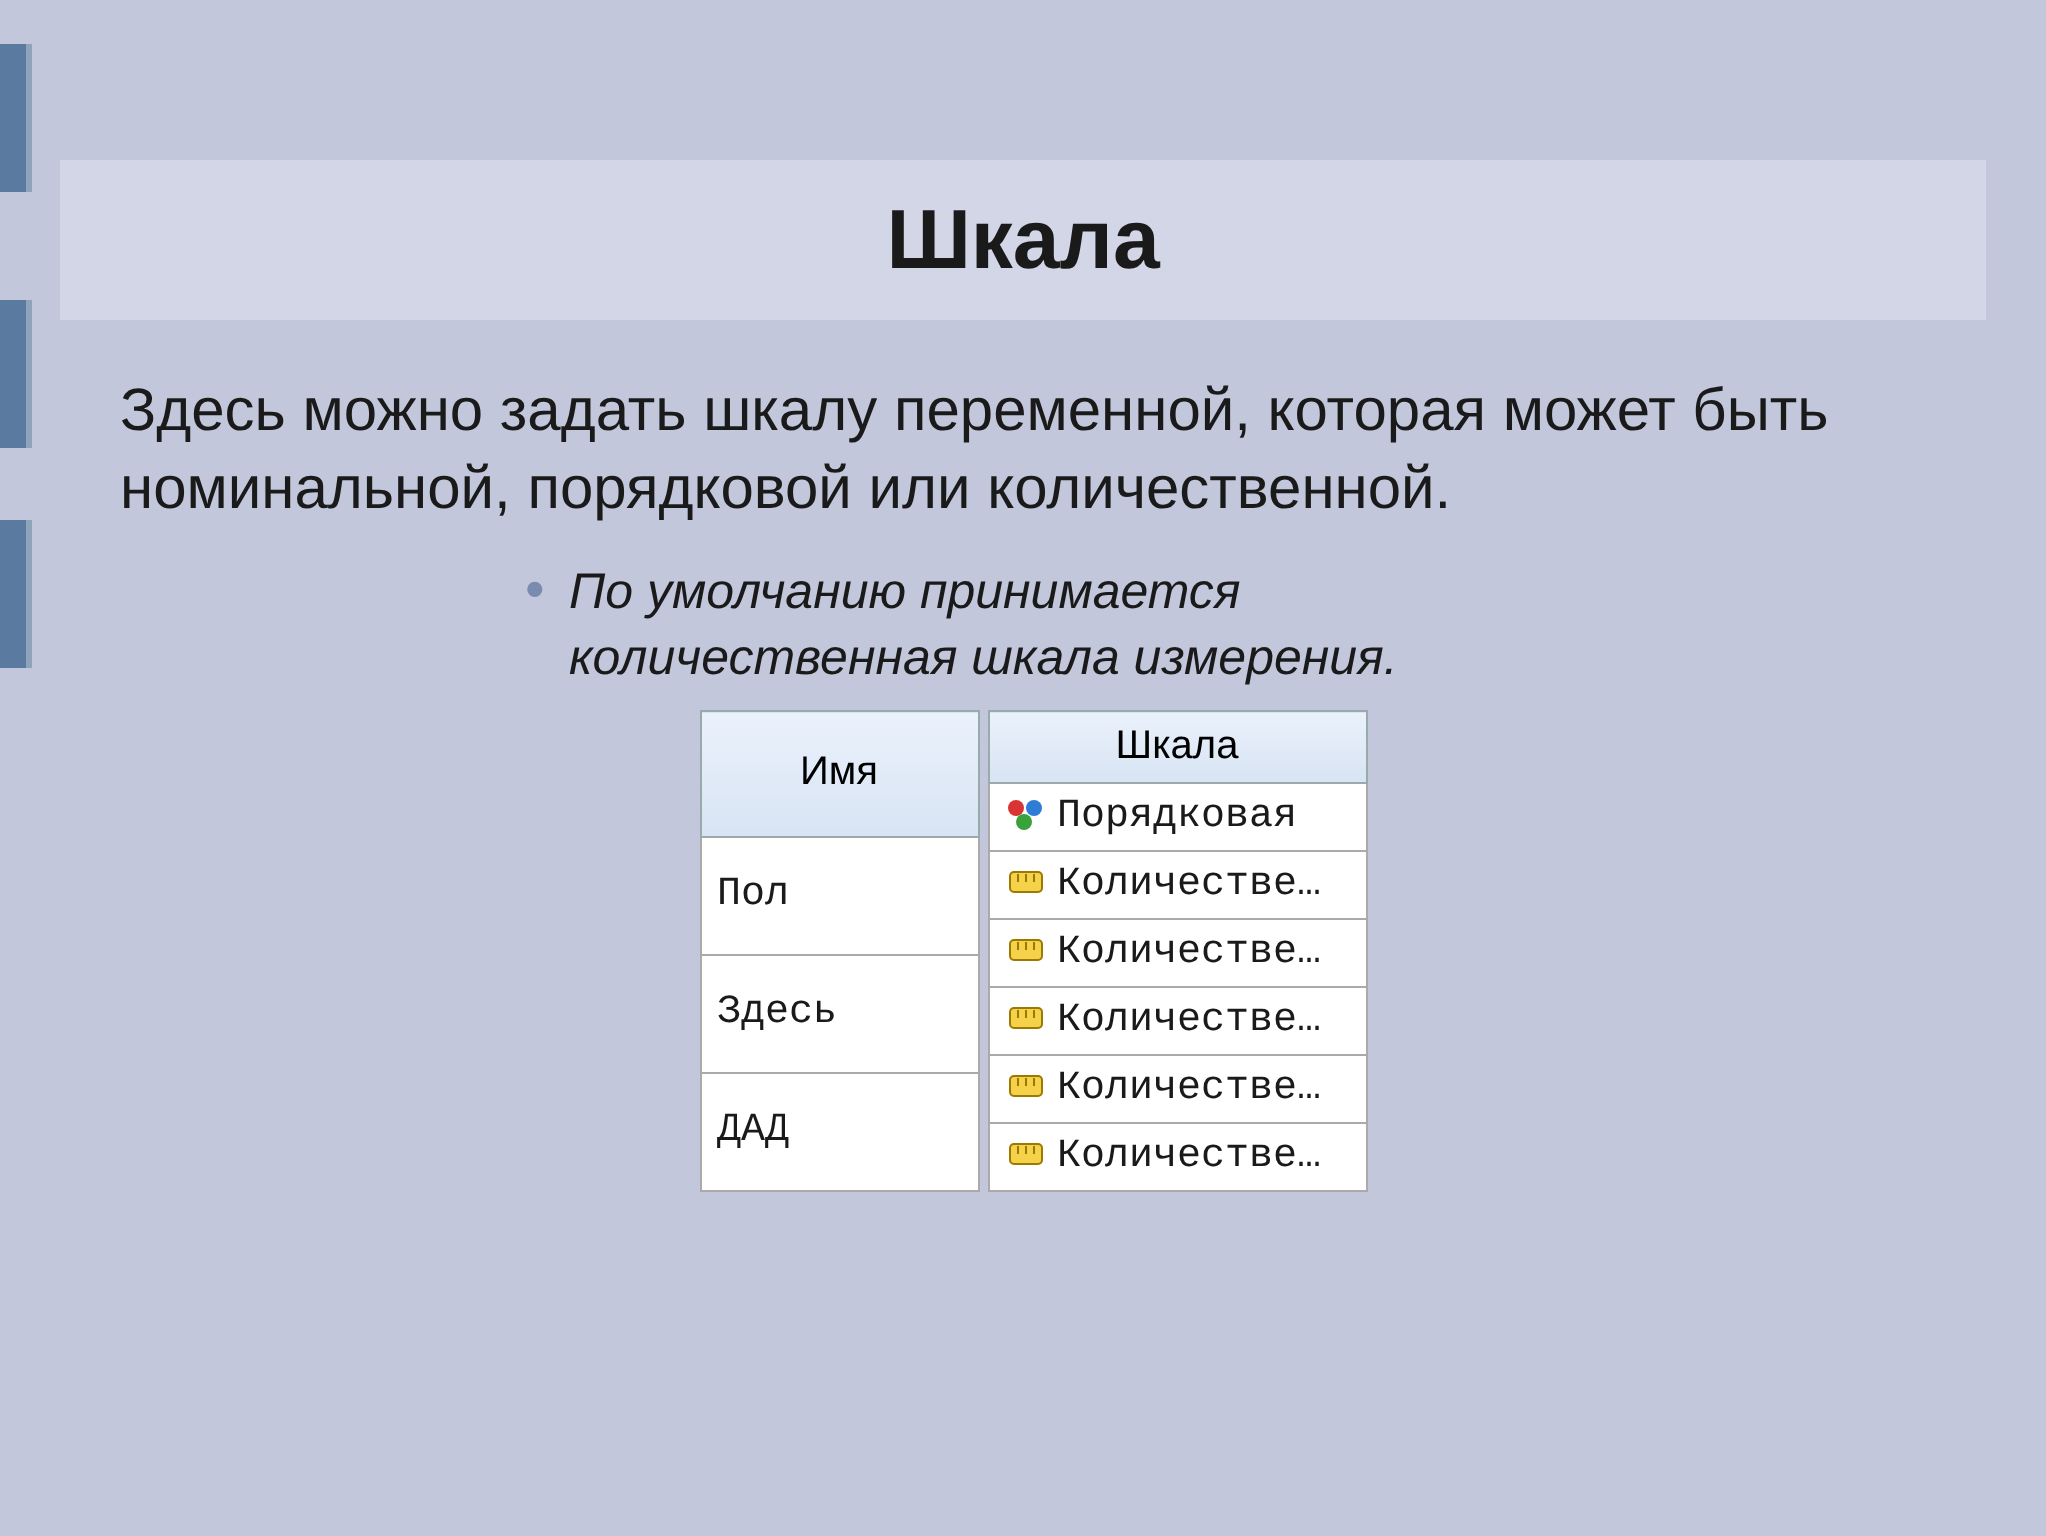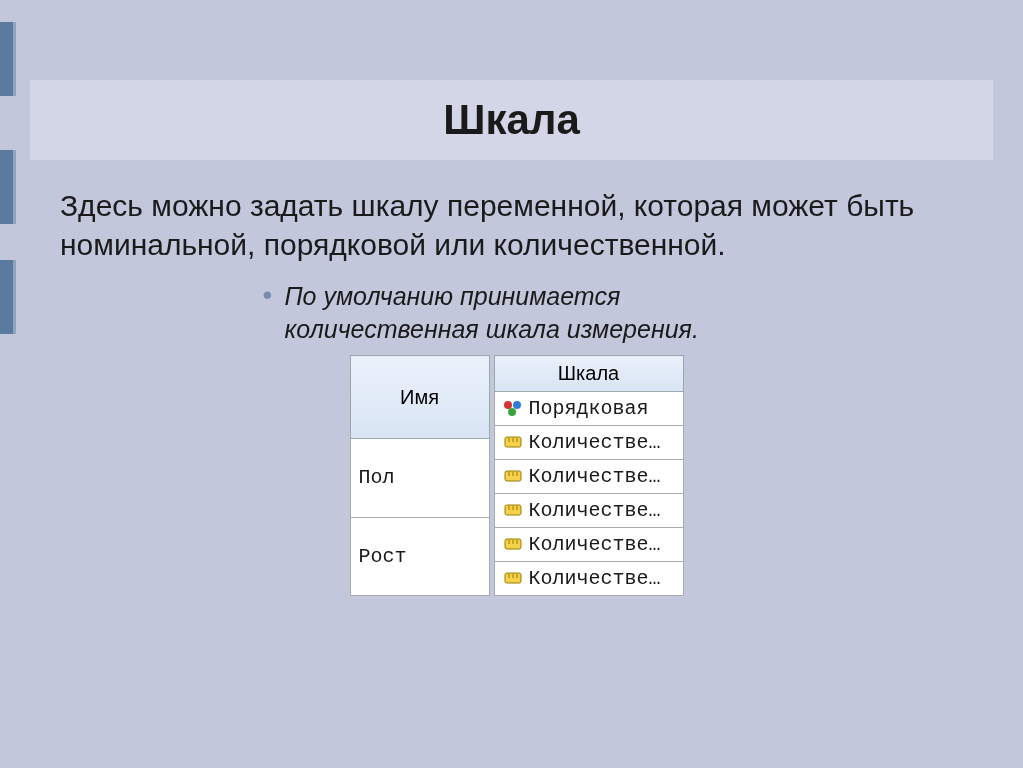--- a/index.html
+++ b/index.html
@@ -136,21 +136,24 @@
 
     <table class="spss" style="width:140px">
       <tbody>
           <tr>
             <th>Имя</th>
           </tr>
       <tr>
             <td>Пол</td>
           </tr>
       <tr>
-            <td>Рост</td>
+            <td>Здесь</td>
+          </tr>
+      <tr>
+            <td>ДАД</td>
           </tr>
     </tbody>
       </table>
 
     <table class="spss" style="width:190px">
       <tbody>
           <tr>
             <th>Шкала</th>
           </tr>
       <tr>

